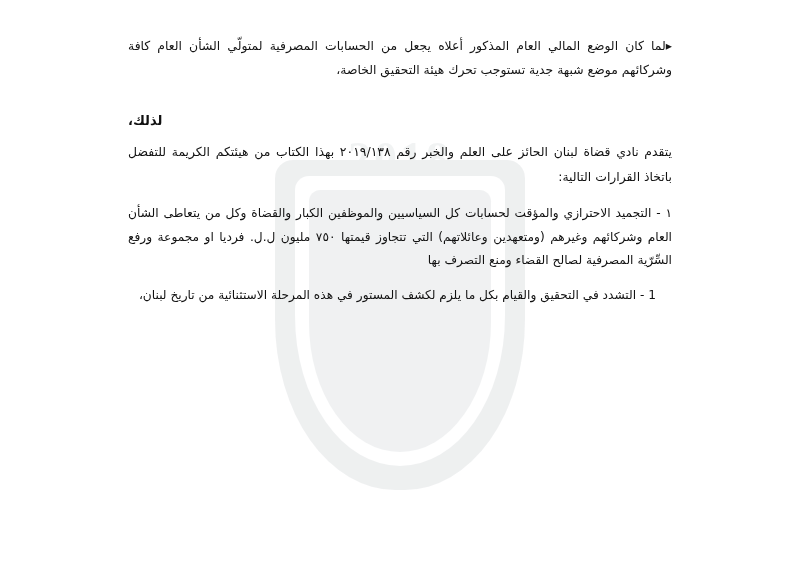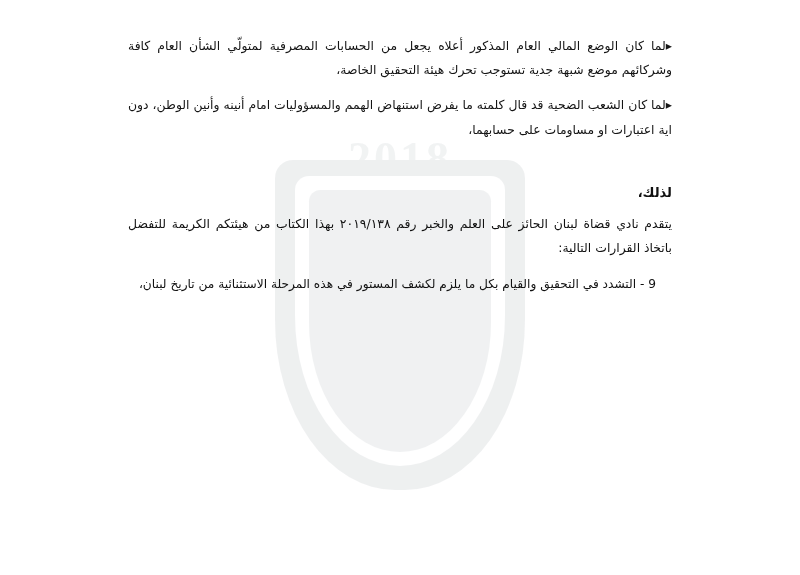--- a/index.html
+++ b/index.html
@@ -91,24 +91,24 @@
 
   .para {
     font-size: 12.4px;
     line-height: 1.95;
     text-align: justify;
     margin: 0 0 11px 0;
     color: #141414;
   }
 
   .heading-center {
-    text-align: right;
+    text-align: left;
     font-size: 13px;
     font-weight: bold;
-    margin: 26px 0 12px 0;
+    margin: 14px 0 12px 0;
     letter-spacing: 0.5px;
   }
 
   .body-para {
     font-size: 12.4px;
     line-height: 1.95;
     text-align: justify;
     margin: 5px 0 13px 0;
   }
 
@@ -133,23 +133,23 @@
     <div class="shield"></div>
     <div class="shield-inner"></div>
     <div class="shield-core"></div>
   </div>
 </div>
 
 <div id="page">
 
   <p class="para">▸لما كان الوضع المالي العام المذكور أعلاه يجعل من الحسابات المصرفية لمتولّي الشأن العام كافة وشركائهم موضع شبهة جدية تستوجب تحرك هيئة التحقيق الخاصة،</p>
 
-  <p class="para">▸لما كان الشعب الضحية قد قال كلمته  ما يفرض استنهاض الهمم والمسؤوليات امام أنينه وأنين الوطن، دون اية اعتبارات او مساومات على حسابهما،</p>
 
   <div class="spacer-sm"></div>
 
   <p class="heading-center">لذلك،</p>
 
   <p class="body-para">يتقدم نادي قضاة لبنان الحائز على العلم والخبر رقم ٢٠١٩/١٣٨ بهذا الكتاب من هيئتكم الكريمة للتفضل باتخاذ القرارات التالية:</p>
 
-  <p class="item indent">9 - التشدد في التحقيق والقيام بكل ما يلزم لكشف المستور في هذه المرحلة الاستثنائية من تاريخ لبنان،</p>
+  <p class="item">١ - التجميد الاحترازي والمؤقت لحسابات كل السياسيين والموظفين الكبار والقضاة وكل من يتعاطى الشأن العام وشركائهم وغيرهم (ومتعهدين وعائلاتهم) التي تتجاوز قيمتها ٧٥٠ مليون ل.ل. فرديا او مجموعة ورفع السِّرّية المصرفية لصالح القضاء ومنع التصرف بها</p>
+  <p class="item indent">1 - التشدد في التحقيق والقيام بكل ما يلزم لكشف المستور في هذه المرحلة الاستثنائية من تاريخ لبنان،</p>
 
 </div>
 
 </body></html>

